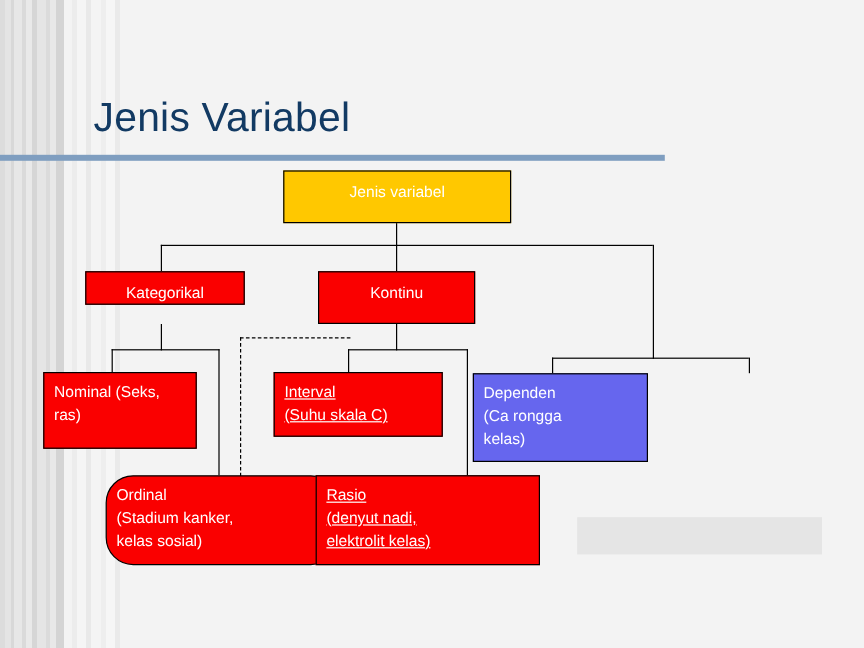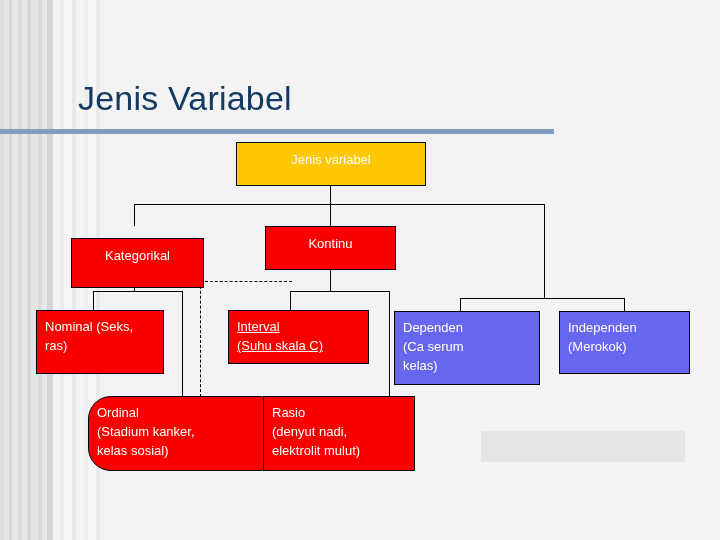--- a/index.html
+++ b/index.html
@@ -148,21 +148,21 @@
   <div class="ln lnv" style="left:290px; top:291px; height:19px;"></div>
   <div class="ln lnv" style="left:389px; top:291px; height:105px;"></div>
 
   <div class="dashh" style="left:200px; top:281px; width:92px;"></div>
   <div class="dashv" style="left:200px; top:281px; height:116px;"></div>
 
   <div class="node yellow center" style="left:236px; top:142px; width:190px; height:44px;">
     <span class="line">Jenis variabel</span>
   </div>
 
-  <div class="node red center" style="left:71px; top:238px; width:133px; height:50px;">
+  <div class="node red center" style="left:71px; top:226px; width:133px; height:28px;">
     <span class="line">Kategorikal</span>
   </div>
 
   <div class="node red center" style="left:265px; top:226px; width:131px; height:44px;">
     <span class="line">Kontinu</span>
   </div>
 
   <div class="node red" style="left:36px; top:310px; width:128px; height:64px;">
     <span class="line">Nominal (Seks,</span>
     <span class="line">ras)</span>
@@ -172,30 +172,26 @@
     <span class="line">Interval</span>
     <span class="line">(Suhu skala C)</span>
   </div>
 
   <div class="node red" style="left:88px; top:396px; width:194px; height:75px;border-radius:23px;">
     <span class="line">Ordinal</span>
     <span class="line">(Stadium kanker,</span>
     <span class="line">kelas sosial)</span>
   </div>
 
-  <div class="node red" style="left:263px; top:396px; width:152px; height:75px;">
+  <div class="node red" style="left:263px; top:396px; width:187px; height:75px;text-decoration:underline;">
     <span class="line">Rasio</span>
     <span class="line">(denyut nadi,</span>
-    <span class="line">elektrolit mulut)</span>
+    <span class="line">elektrolit kelas)</span>
   </div>
 
   <div class="node blue" style="left:394px; top:311px; width:146px; height:74px;">
     <span class="line">Dependen</span>
-    <span class="line">(Ca serum</span>
+    <span class="line">(Ca rongga</span>
     <span class="line">kelas)</span>
   </div>
 
-  <div class="node blue" style="left:559px; top:311px; width:131px; height:63px;">
-    <span class="line">Independen</span>
-    <span class="line">(Merokok)</span>
-  </div>
 
 </div>
 
 </body></html>

